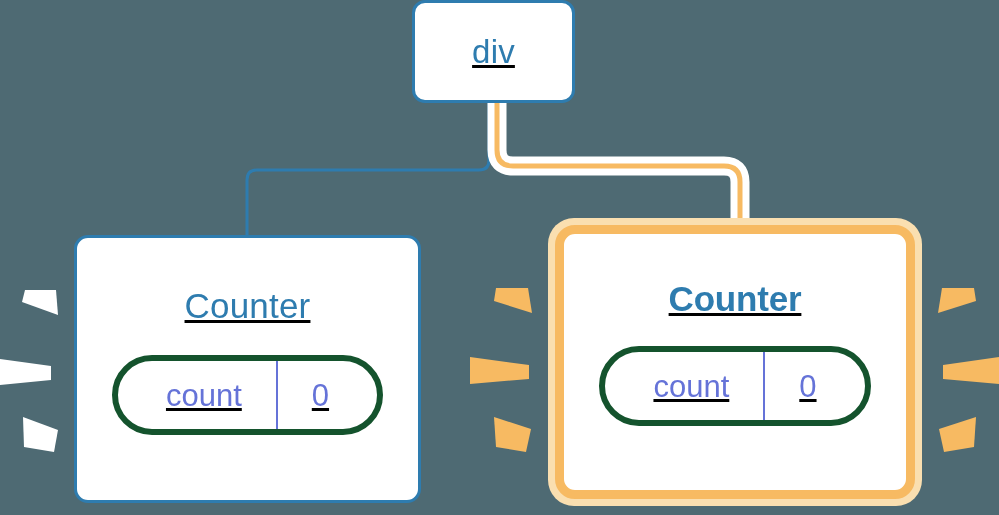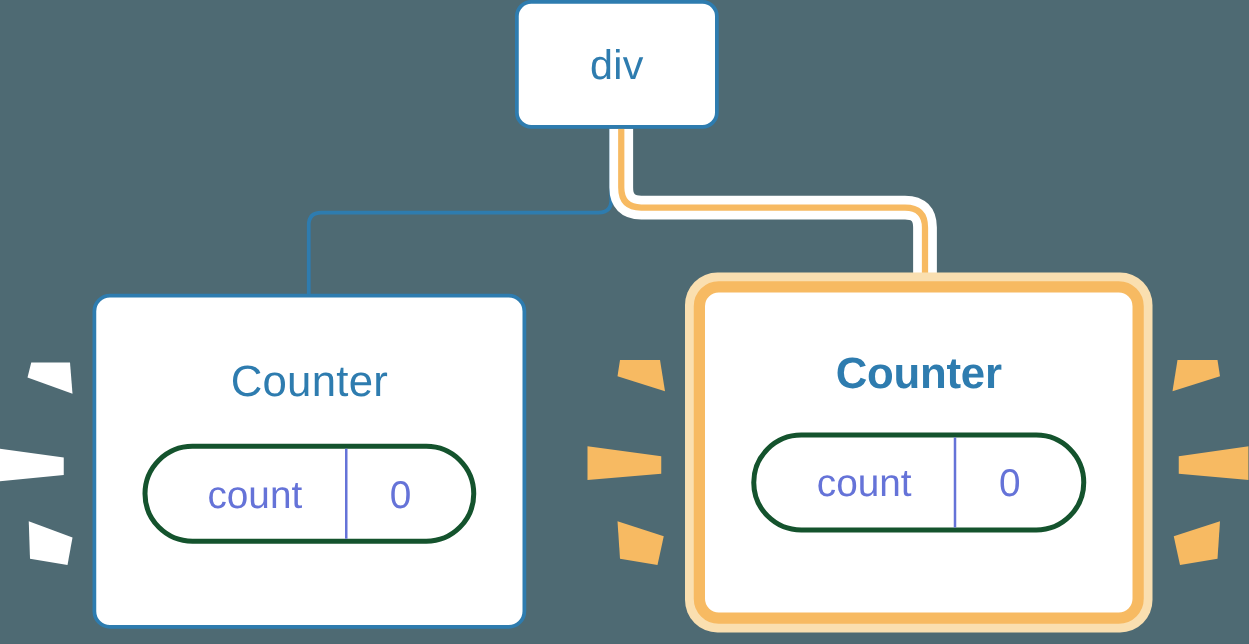--- a/index.html
+++ b/index.html
@@ -32,20 +32,21 @@
   }
 
   
   .node {
     position: absolute;
     background: #ffffff;
     box-sizing: border-box;
     display: flex;
     flex-direction: column;
     align-items: center;
+    text-decoration: underline;
   }
   .node-root {
     left: 412px;
     top: 0px;
     width: 163px;
     height: 103px;
     border: 3px solid #2e7caf;
     border-radius: 13px;
     justify-content: center;
   }
@@ -103,21 +104,21 @@
     color: #2e7caf;
     font-weight: 700;
     letter-spacing: -0.2px;
     line-height: 1;
   }
 
   
   .state-pill {
     display: flex;
     align-items: stretch;
-    border: 4px solid #14532d;
+    border: 6px solid #14532d;
     border-radius: 999px;
     height: 80px;
     box-sizing: border-box;
     background: transparent;
   }
   .pill-left {
     display: flex;
     align-items: center;
     justify-content: center;
     padding: 0 34px 0 48px;

